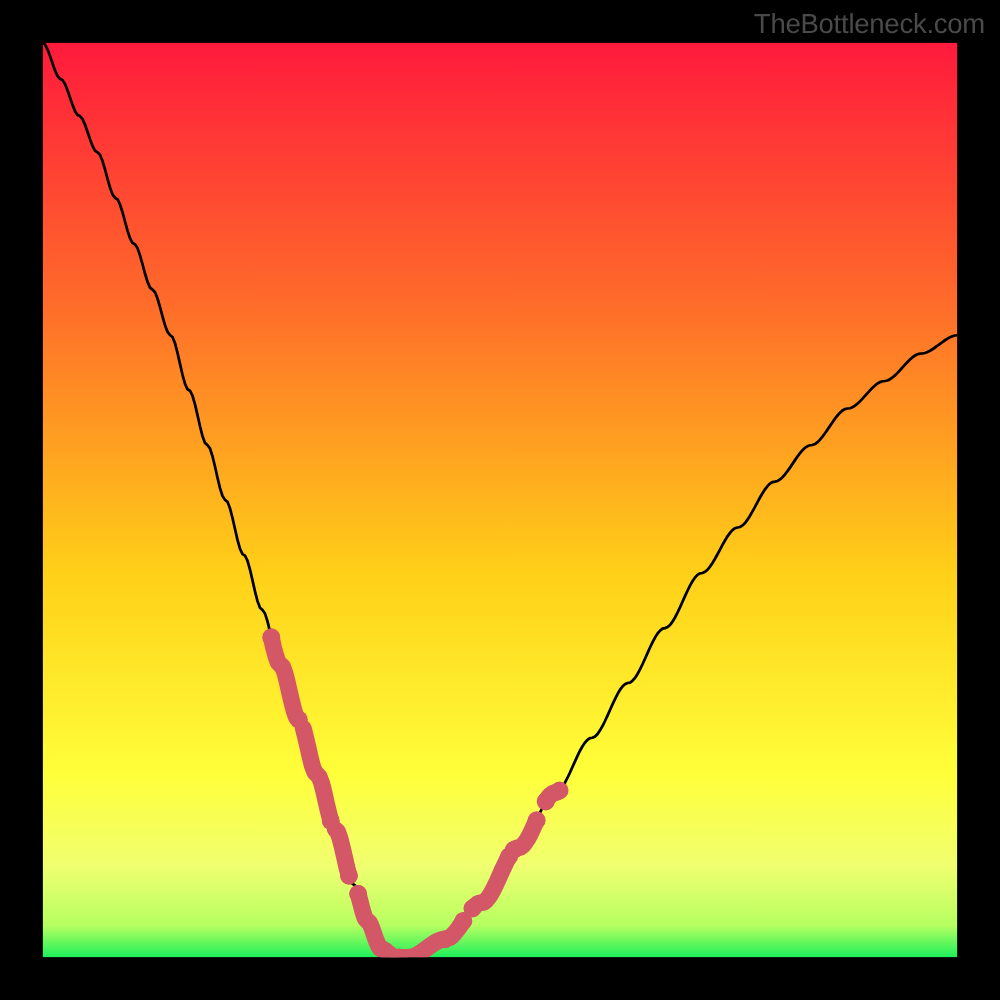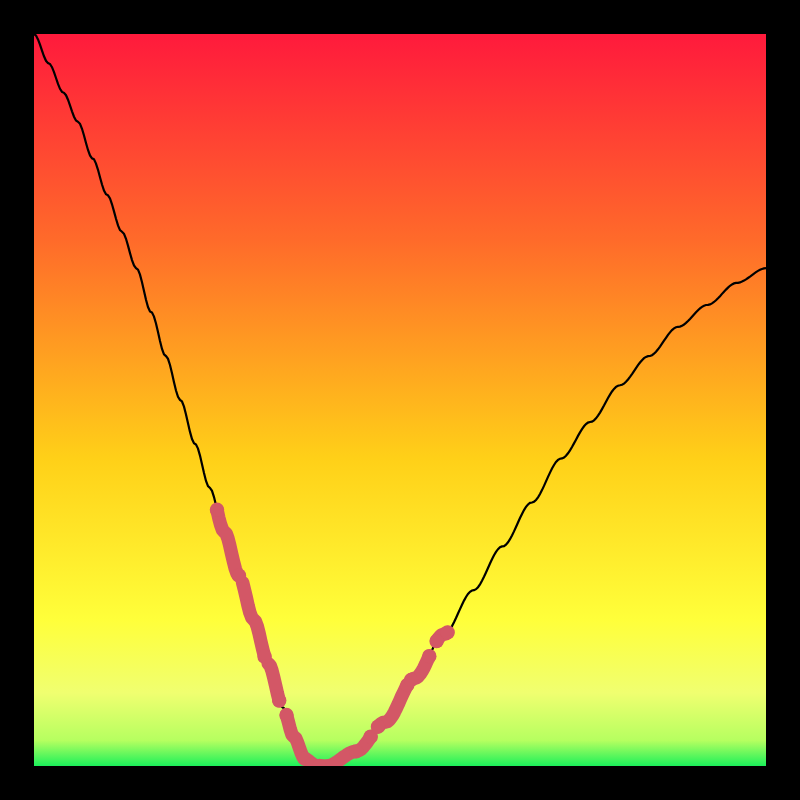--- a/index.html
+++ b/index.html
@@ -54,20 +54,21 @@
     fill: none;
   }
   .dot {
     fill: #d35766;
   }
 </style>
 </head>
 <body>
 
 <div class="frame">
+  <div class="attribution">TheBottleneck.com</div>
 
   <div class="plot-area">
     <svg id="bg-grad" width="732" height="732" preserveAspectRatio="none">
       <defs>
         <linearGradient id="g" x1="0" y1="0" x2="0" y2="1">
             <stop offset="0%" stop-color="#ff1a3c"></stop>
             <stop offset="28.000000000000004%" stop-color="#ff6a2a"></stop>
             <stop offset="57.99999999999999%" stop-color="#ffd018"></stop>
             <stop offset="80%" stop-color="#ffff3a"></stop>
             <stop offset="90%" stop-color="#f0ff70"></stop>

